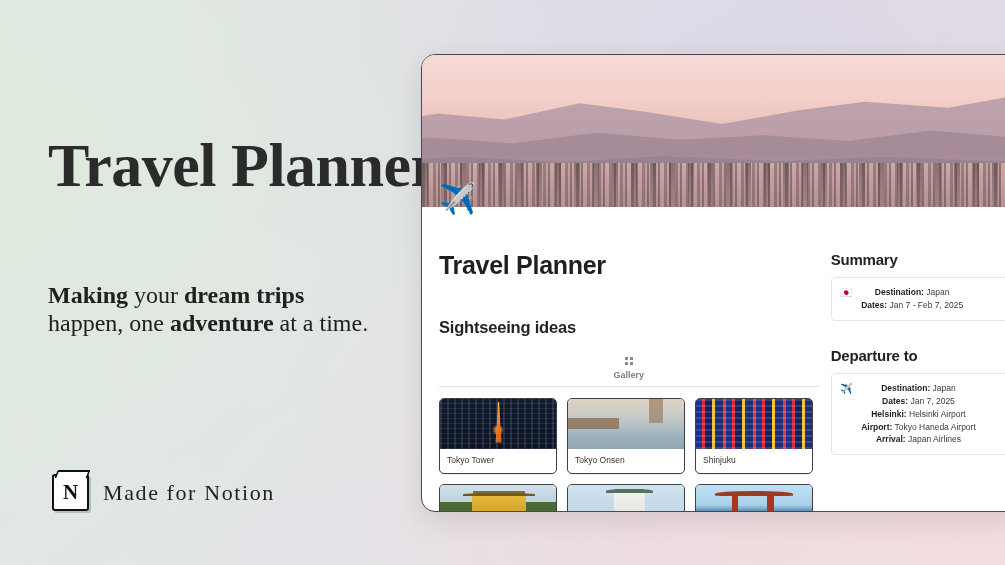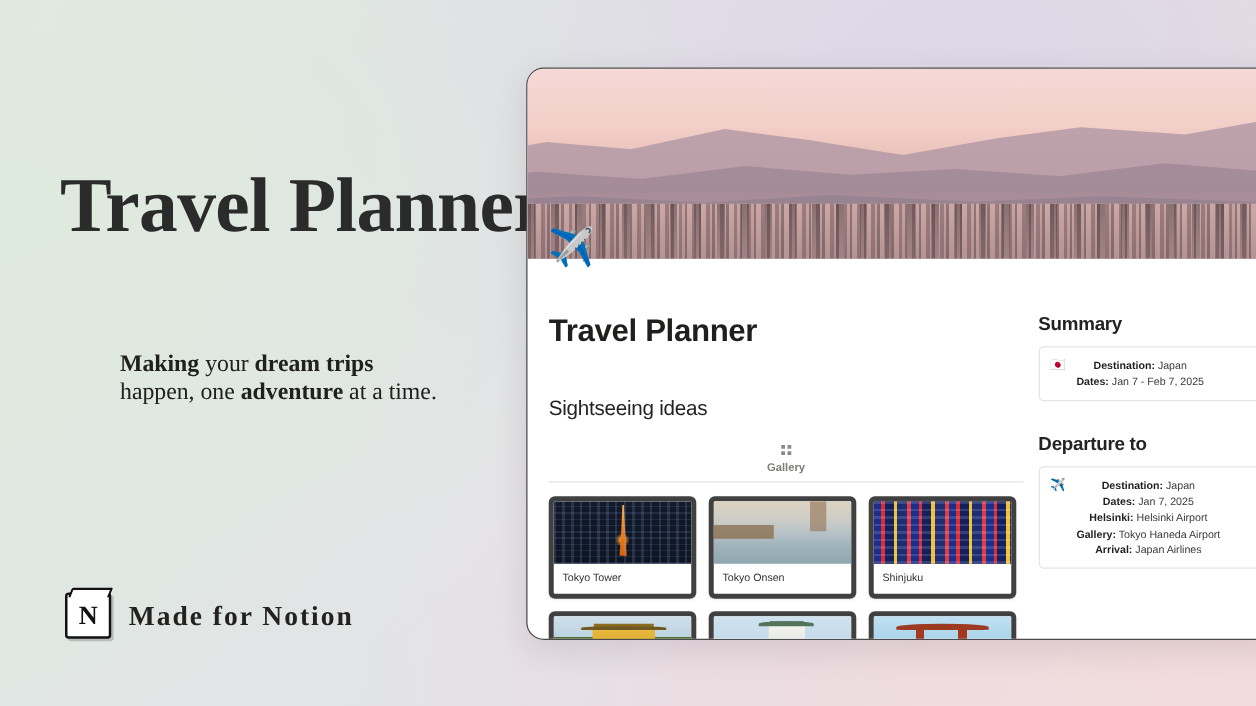--- a/index.html
+++ b/index.html
@@ -21,21 +21,21 @@
   }
   .hero-title {
     position: absolute; left: 48px; top: 134px;
     font-family: "Liberation Serif", "DejaVu Serif", serif;
     font-weight: 700; font-size: 62px; line-height: 1.02;
     letter-spacing: -0.5px; color: #2b2b2b; white-space: nowrap;
   }
   .hero-sub {
     position: absolute; left: 48px; top: 281px; width: 375px;
     font-family: "Liberation Serif", "DejaVu Serif", serif;
-    font-size: 19px; line-height: 1.18; color: #20201f; margin-left: 48px;
+    font-size: 24px; line-height: 1.18; color: #20201f;
   }
   .hero-sub b { font-weight: 700; }
 
   .notion-badge {
     position: absolute; left: 52px; top: 474px;
     display: flex; align-items: center; gap: 14px;
   }
   .notion-logo {
     width: 37px; height: 37px; position: relative;
     background: #ffffff; border: 2.5px solid #111; border-radius: 3px;
@@ -47,21 +47,21 @@
     width: 29px; height: 6px; background: #fff;
     border: 2.5px solid #111; border-bottom: none;
     transform: skewX(-22deg); border-radius: 2px 2px 0 0;
   }
   .notion-logo span {
     font-family: "Liberation Serif", serif; font-weight: 700;
     font-size: 21px; color: #111; line-height: 1; position: relative; z-index: 2;
   }
   .notion-text {
     font-family: "Liberation Serif", "DejaVu Serif", serif;
-    font-size: 22px; letter-spacing: 1.6px; color: #23221f; font-weight: bold;
+    font-size: 22px; letter-spacing: 1.6px; color: #23221f;
   }
 
   
   .app-window {
     position: absolute; left: 421px; top: 54px;
     width: 600px; height: 458px;
     background: #ffffff;
     border: 1px solid #4a4a4a;
     border-radius: 14px;
     overflow: hidden;
@@ -106,39 +106,39 @@
 
   .app-body { display: flex; padding: 44px 0 0 0; }
   .col-main { width: 398px; padding: 0 0 0 17px; }
   .col-side { width: 202px; padding: 0 0 0 12px; }
 
   .doc-title {
     font-size: 25px; font-weight: 700; color: #1f1f1e;
     letter-spacing: -0.3px; margin-bottom: 38px;
   }
   .db-title {
-    font-size: 16.5px; font-weight: 400; color: #232322;
+    font-size: 16.5px; font-weight: 700; color: #232322;
     letter-spacing: -0.2px; margin-bottom: 9px;
   }
   .view-tab {
     display: inline-flex; align-items: center; gap: 5px;
     font-size: 9px; color: #7d7c78; font-weight: 600;
     padding-bottom: 6px; border-bottom: 1.5px solid #e4e3e0;
     width: 100%;
     flex-direction: column;
   }
   .grid-icon {
     display: grid; grid-template-columns: 3px 3px; grid-template-rows: 3px 3px;
     gap: 1.5px;
   }
   .grid-icon i { background: #8c8b87; display: block; }
 
   .gallery { display: flex; flex-wrap: wrap; gap: 10px; margin-top: 11px; }
   .card {
-    width: 118px; background: #fff; border: 4px solid #404040;
+    width: 118px; background: #fff; border: 1px solid #404040;
     border-radius: 5px; overflow: hidden;
     box-shadow: 0 1px 2px rgba(20,20,20,0.07);
   }
   .card-img { height: 50px; width: 100%; }
   .card-label {
     font-size: 8.5px; color: #33322f; padding: 6px 7px 8px;
     white-space: nowrap; overflow: hidden; text-overflow: ellipsis;
   }
 
   
@@ -324,20 +324,20 @@
         </div>
       </div>
 
       <div class="side-h second">Departure to</div>
       <div class="callout">
         <span class="callout-emoji">✈️</span>
         <div class="callout-body">
           <b>Destination:</b><span>  Japan</span><br>
           <b>Dates:</b><span> Jan 7, 2025</span><br>
           <b>Helsinki:</b><span> Helsinki Airport</span><br>
-          <b>Gallery:</b><span> Tokyo Haneda Airport</span><br>
+          <b>Airport:</b><span> Tokyo Haneda Airport</span><br>
           <b>Arrival:</b><span> Japan Airlines</span>
         </div>
       </div>
 
     </div>
   </div>
 </div>
 
 </body></html>

